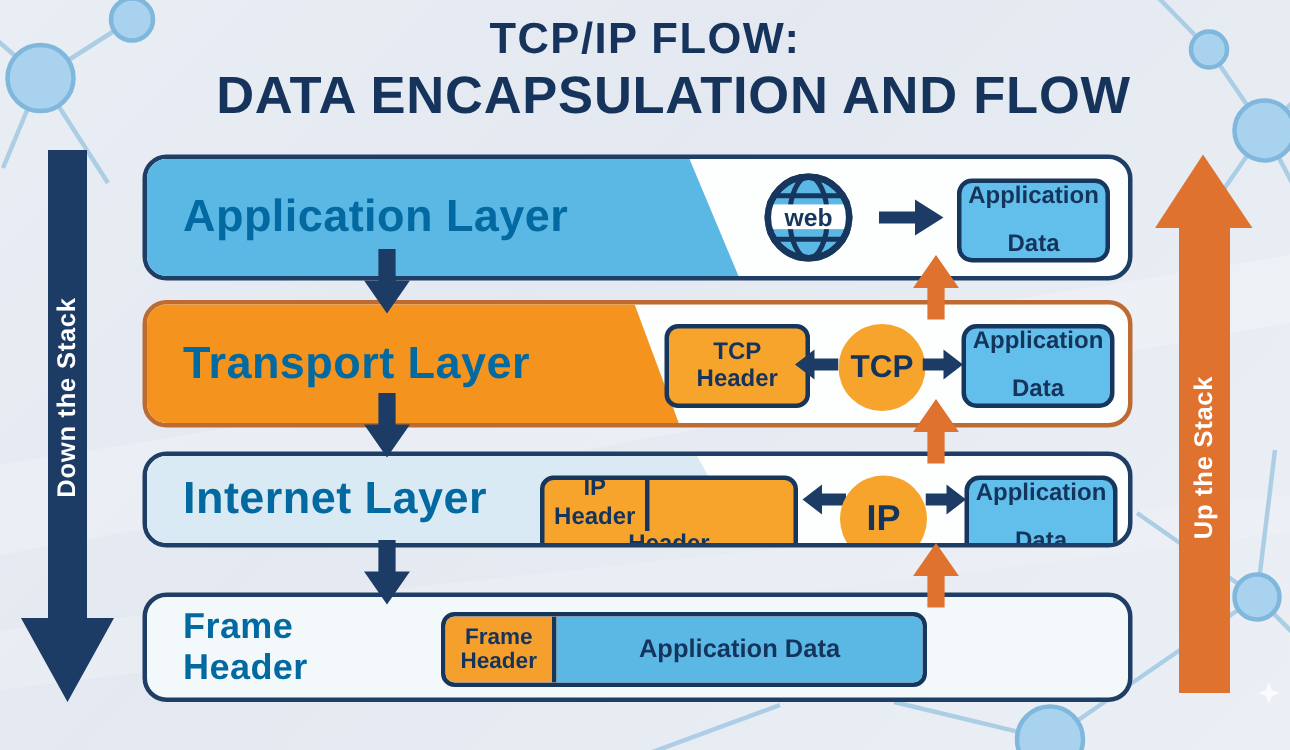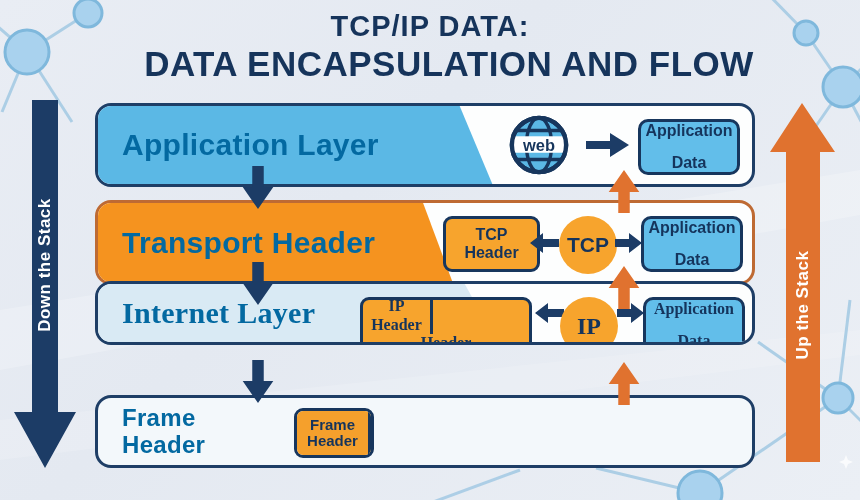--- a/index.html
+++ b/index.html
@@ -24,21 +24,21 @@
     width:220px; height:30px; line-height:30px; text-align:center;
     transform:rotate(-90deg); white-space:nowrap; letter-spacing:0.5px;
   }
   .side-label.down { left:-65px; top:250px; }
   .side-label.up   { left:693px; top:290px; }
 
   
   .row { position:absolute; left:95px; width:660px; border-radius:16px; overflow:hidden; background:#FDFEFE; z-index:1; }
   .row-app      { top:103px; height:84px; border:3px solid #1E3E66; }
   .row-transport{ top:200px; height:85px; border:3px solid #BE6A33; }
-  .row-internet { top:281px; height:64px; border:3px solid #1E3E66;font-family:Liberation Serif, serif; }
+  .row-internet { top:301px; height:64px; border:3px solid #1E3E66; }
   .row-frame    { top:395px; height:73px; border:3px solid #1E3E66; background:#F3F8FB;padding-left:12px; }
 
   .fill { position:absolute; left:-4px; top:-4px; bottom:-4px; clip-path:polygon(0 0, 91% 0, 100% 100%, 0 100%); }
   .fill-app      { width:400px; background:#5BB8E5; }
   .fill-transport{ width:360px; background:#F5931F; }
   .fill-internet { width:405px; background:#D9EAF4; }
 
   .row-label {
     position:absolute; left:24px; top:50%; transform:translateY(-50%);
     font-size:30px; font-weight:bold; color:#0369a1; white-space:nowrap; letter-spacing:0.3px;
@@ -114,21 +114,21 @@
       <circle cx="838" cy="398" r="15"></circle>
       <circle cx="700" cy="493" r="22"></circle>
     </g>
     <g fill="#FFFFFF" opacity="0.75">
       <path d="M846,455 L848,460 L853,462 L848,464 L846,469 L844,464 L839,462 L844,460 Z"></path>
       <path d="M700,432 L702,436 L706,438 L702,440 L700,444 L698,440 L694,438 L698,436 Z"></path>
     </g>
   </svg>
 
   <div class="title-wrap">
-    <div class="title-line1">TCP/IP DATA:</div>
+    <div class="title-line1">TCP/IP FLOW:</div>
     <div class="title-line2">DATA ENCAPSULATION AND FLOW</div>
   </div>
 
   <svg class="side-arrow-svg" width="90" height="500" viewBox="0 0 90 500">
     <polygon points="32,100 58,100 58,412 76,412 45,468 14,412 32,412" fill="#1C3C66"></polygon>
   </svg>
   <div class="side-label down">Down the Stack</div>
 
   <svg class="side-arrow-svg" width="860" height="500" viewBox="0 0 860 500" style="pointer-events:none;">
     <polygon points="786,152 770,152 802,103 835,152 820,152 820,462 786,462" fill="#E0722F"></polygon>
@@ -151,21 +151,21 @@
       <polygon points="0,10 24,10 24,2 43,14 24,26 24,18 0,18" fill="#1C3C66"></polygon>
     </svg>
     <div class="data-box" style="left:540px; width:102px;">
       <span>Application</span>
       <span>Data</span>
     </div>
   </div>
 
   <div class="row row-transport">
     <div class="fill fill-transport"></div>
-    <div class="row-label">Transport Header</div>
+    <div class="row-label">Transport Layer</div>
     <div class="hdr-box" style="left:345px; width:97px;">
       <span>TCP</span>
       <span>Header</span>
     </div>
     <svg class="center-y" style="left:431px;" width="30" height="24" viewBox="0 0 30 24">
       <polygon points="30,8 14,8 14,2 1,12 14,22 14,16 30,16" fill="#1C3C66"></polygon>
     </svg>
     <div class="proto-circle" style="left:461px; font-size:21px;">
       <span>TCP</span>
     </div>
@@ -208,20 +208,23 @@
   <div class="row row-frame">
     <div class="row-label frame-label">
       <div>Frame</div>
       <div>Header</div>
     </div>
     <div class="frame-bar">
       <div class="seg seg-hdr">
         <span>Frame</span>
         <span>Header</span>
       </div>
+      <div class="seg seg-data">
+        <span>Application Data</span>
+      </div>
     </div>
   </div>
 
   <svg class="mini-arrow" style="left:240px; top:166px;" width="36" height="44" viewBox="0 0 36 46">
     <polygon points="12,0 24,0 24,22 34,22 18,45 2,22 12,22" fill="#1C3C66"></polygon>
   </svg>
   <svg class="mini-arrow" style="left:240px; top:262px;" width="36" height="44" viewBox="0 0 36 46">
     <polygon points="12,0 24,0 24,22 34,22 18,45 2,22 12,22" fill="#1C3C66"></polygon>
   </svg>
   <svg class="mini-arrow" style="left:240px; top:360px;" width="36" height="44" viewBox="0 0 36 46">

